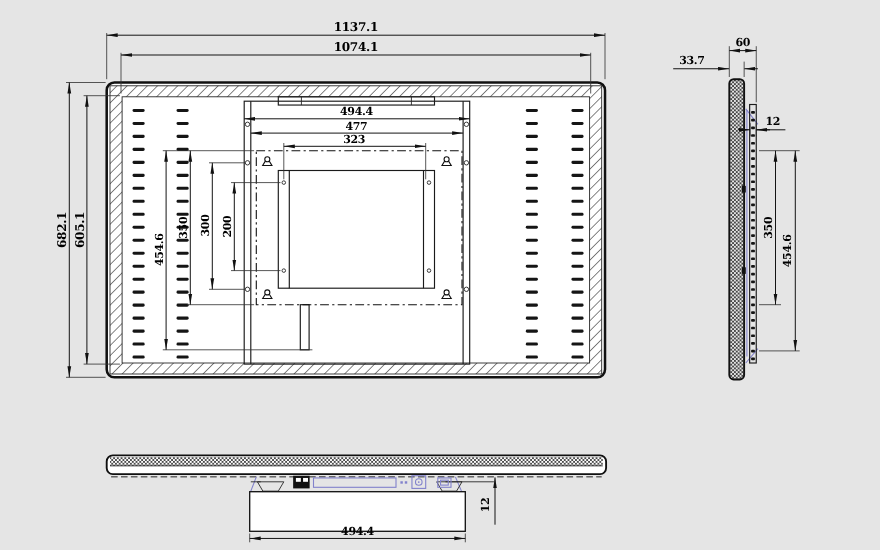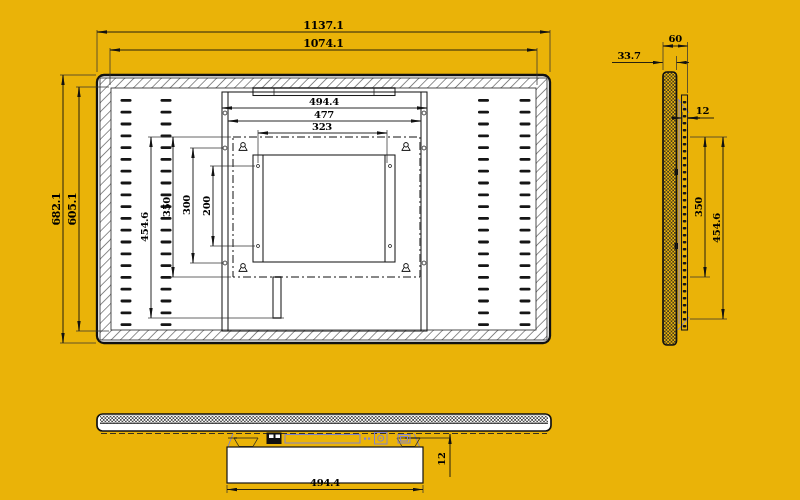--- a/index.html
+++ b/index.html
@@ -1,16 +1,16 @@
 <!DOCTYPE html>
 <html><head>
 <meta charset="utf-8">
 <style>
   html,body{margin:0;padding:0;background:#fff;}
-  .stage{position:relative;width:800px;height:500px;background:#eab308;overflow:hidden;
+  .stage{position:relative;width:800px;height:500px;background:#e5e5e5;overflow:hidden;
          font-family:"DejaVu Serif", serif;}
   svg{display:block;}
   .ln   {stroke:#1a1a1a;stroke-width:1.05;fill:none;}
   .thick{stroke:#111;stroke-width:2.3;fill:#fff;}
   .thin {stroke:#222;stroke-width:0.8;fill:none;}
   .dimln{stroke:#111;stroke-width:0.9;fill:none;}
   .ext  {stroke:#333;stroke-width:0.75;fill:none;}
   .dash {stroke:#111;stroke-width:1;fill:none;stroke-dasharray:8 3 2 3;}
   .hid  {stroke:#222;stroke-width:0.9;fill:none;stroke-dasharray:6 3;}
   .acc  {stroke:#8282cc;stroke-width:1;fill:none;}

